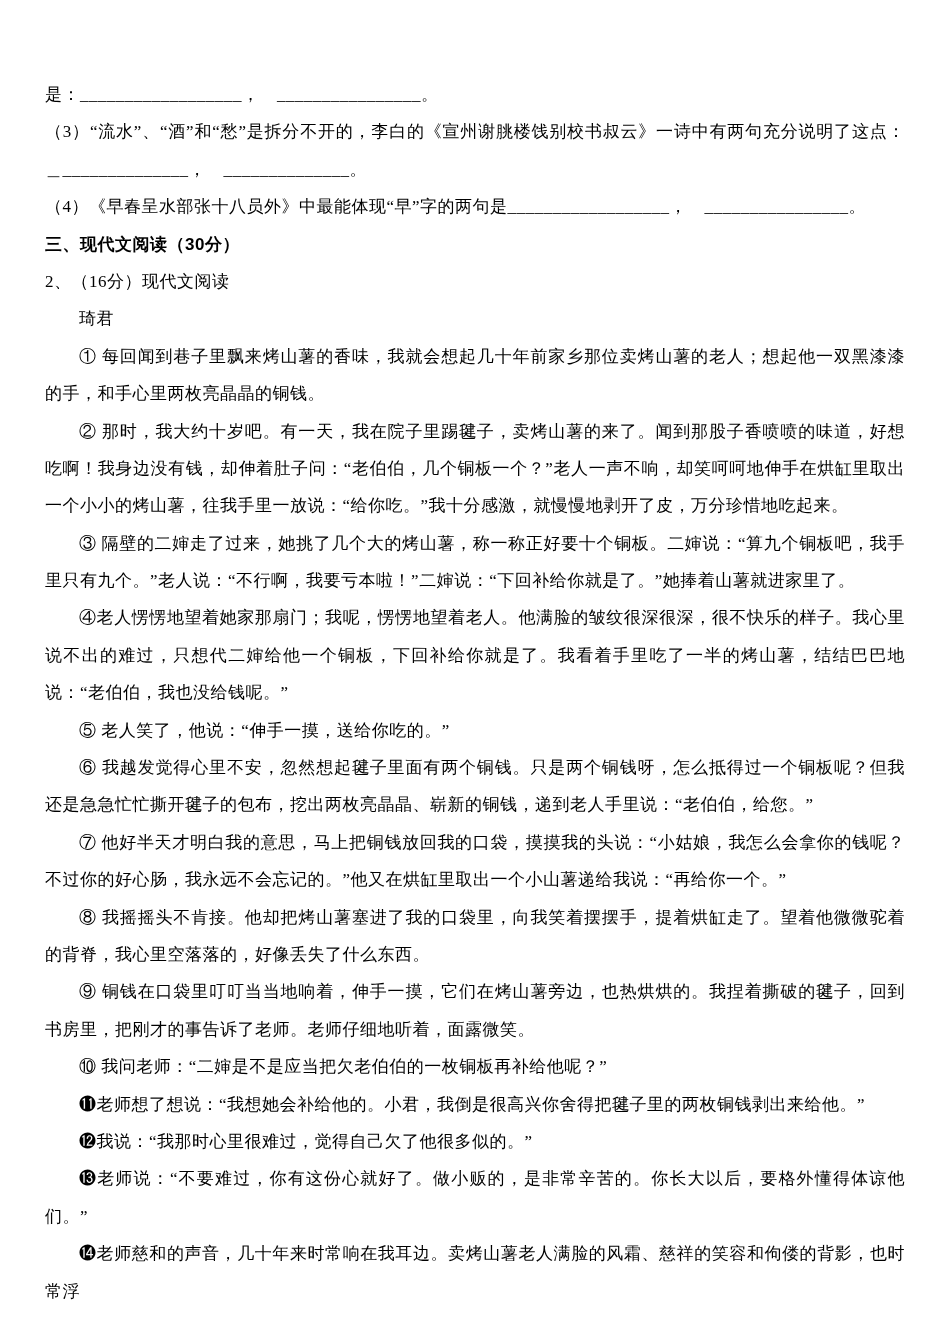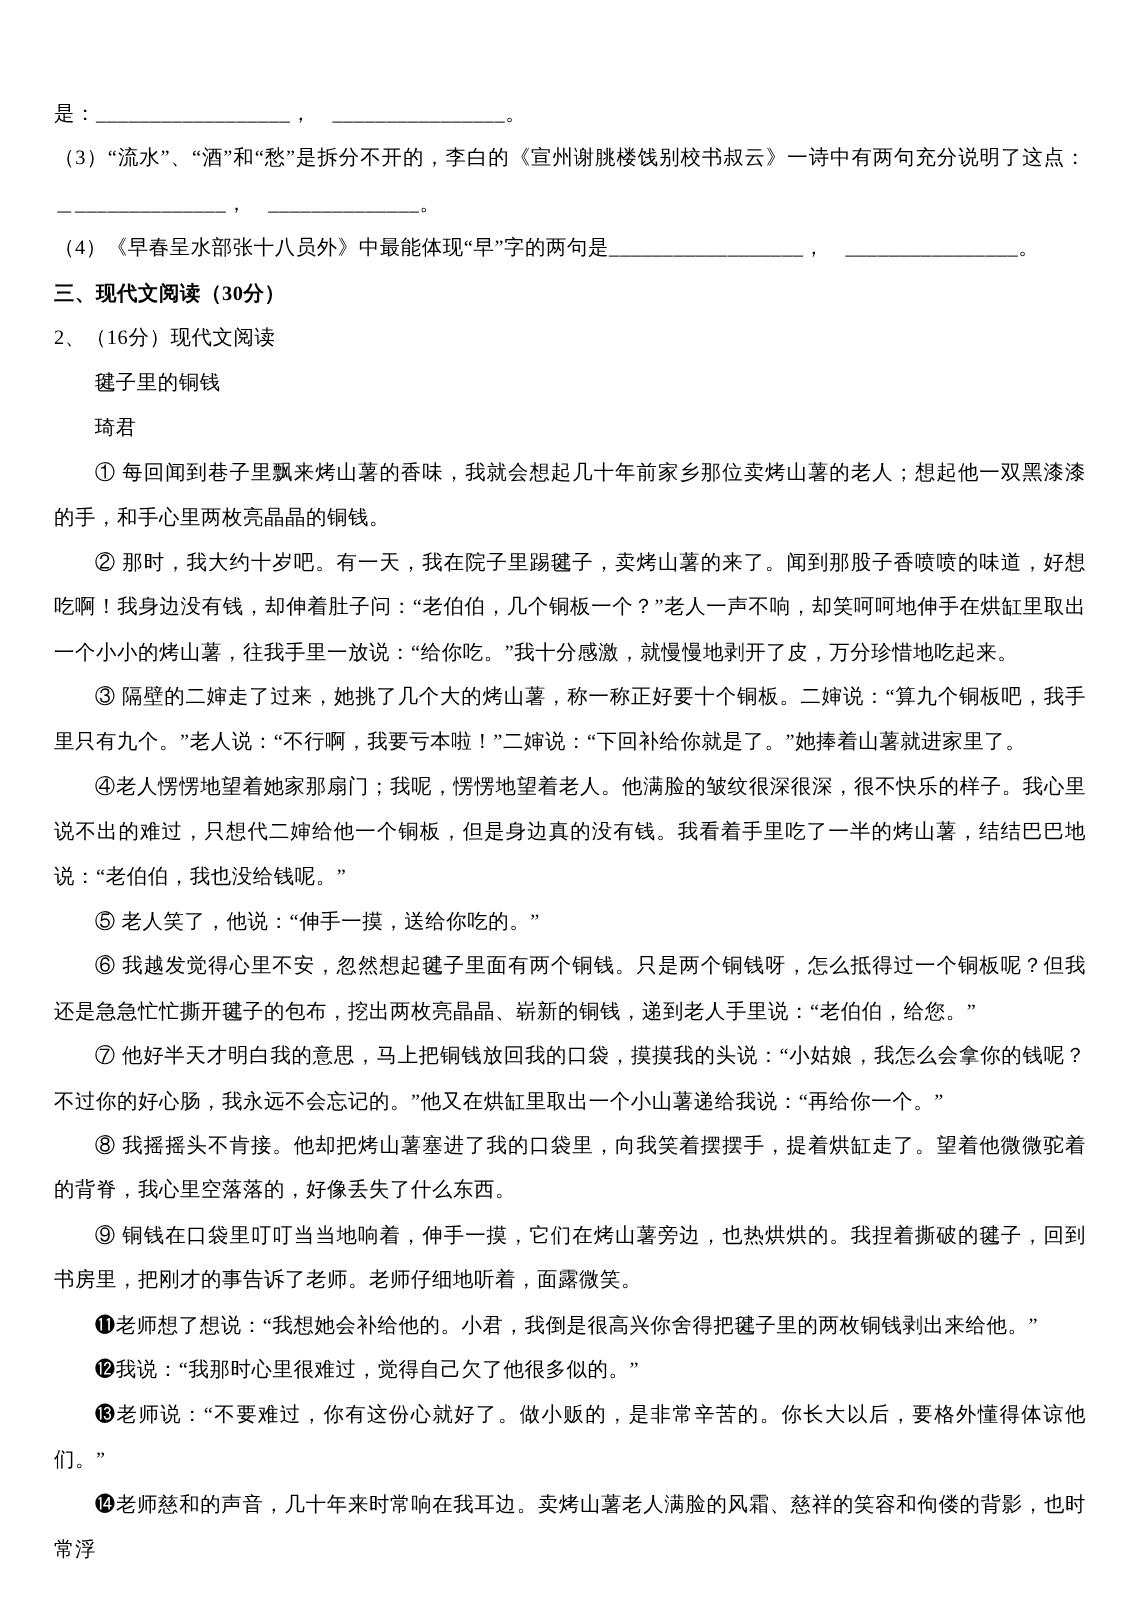--- a/index.html
+++ b/index.html
@@ -22,21 +22,21 @@
   .page p {
     margin: 0;
     line-height: 2.2;
     text-align: justify;
     word-break: break-all;
     letter-spacing: 0.5px;
   }
   .q   { text-indent: 0; }
   .sec {
     font-weight: bold;
-    font-family: Liberation Serif, serif;
+    font-family: Liberation Sans, sans-serif;
     letter-spacing: 0.5px;
   }
   .ind  { text-indent: 2em; }
   .body { text-indent: 2em; }
 </style>
 </head>
 <body>
 
 <div class="page">
 
@@ -44,42 +44,42 @@
 
   <p class="q">（3）“流水”、“酒”和“愁”是拆分不开的，李白的《宣州谢朓楼饯别校书叔云》一诗中有两句充分说明了这点：＿______________，　______________。</p>
 
   <p class="q">（4）《早春呈水部张十八员外》中最能体现“早”字的两句是__________________，　________________。</p>
 
 
   <p class="sec">三、现代文阅读（30分）</p>
 
   <p class="q">2、（16分）现代文阅读</p>
 
-  <p class="ind">毽子里的铜钱</p>
 
   <p class="ind">琦君</p>
 
   <p class="body">① 每回闻到巷子里飘来烤山薯的香味，我就会想起几十年前家乡那位卖烤山薯的老人；想起他一双黑漆漆的手，和手心里两枚亮晶晶的铜钱。</p>
 
   <p class="body">② 那时，我大约十岁吧。有一天，我在院子里踢毽子，卖烤山薯的来了。闻到那股子香喷喷的味道，好想吃啊！我身边没有钱，却伸着肚子问：“老伯伯，几个铜板一个？”老人一声不响，却笑呵呵地伸手在烘缸里取出一个小小的烤山薯，往我手里一放说：“给你吃。”我十分感激，就慢慢地剥开了皮，万分珍惜地吃起来。</p>
 
   <p class="body">③ 隔壁的二婶走了过来，她挑了几个大的烤山薯，称一称正好要十个铜板。二婶说：“算九个铜板吧，我手里只有九个。”老人说：“不行啊，我要亏本啦！”二婶说：“下回补给你就是了。”她捧着山薯就进家里了。</p>
 
-  <p class="body">④老人愣愣地望着她家那扇门；我呢，愣愣地望着老人。他满脸的皱纹很深很深，很不快乐的样子。我心里说不出的难过，只想代二婶给他一个铜板，但是身边真的没有钱。我看着手里吃了一半的烤山薯，结结巴巴地说：“老伯伯，我也没给钱呢。”</p>
+  <p class="body">④老人愣愣地望着她家那扇门；我呢，愣愣地望着老人。他满脸的皱纹很深很深，很不快乐的样子。我心里说不出的难过，只想代二婶给他一个铜板，下回补给你就是了。我看着手里吃了一半的烤山薯，结结巴巴地说：“老伯伯，我也没给钱呢。”</p>
 
   <p class="body">⑤ 老人笑了，他说：“伸手一摸，送给你吃的。”</p>
 
   <p class="body">⑥ 我越发觉得心里不安，忽然想起毽子里面有两个铜钱。只是两个铜钱呀，怎么抵得过一个铜板呢？但我还是急急忙忙撕开毽子的包布，挖出两枚亮晶晶、崭新的铜钱，递到老人手里说：“老伯伯，给您。”</p>
 
   <p class="body">⑦ 他好半天才明白我的意思，马上把铜钱放回我的口袋，摸摸我的头说：“小姑娘，我怎么会拿你的钱呢？不过你的好心肠，我永远不会忘记的。”他又在烘缸里取出一个小山薯递给我说：“再给你一个。”</p>
 
   <p class="body">⑧ 我摇摇头不肯接。他却把烤山薯塞进了我的口袋里，向我笑着摆摆手，提着烘缸走了。望着他微微驼着的背脊，我心里空落落的，好像丢失了什么东西。</p>
 
   <p class="body">⑨ 铜钱在口袋里叮叮当当地响着，伸手一摸，它们在烤山薯旁边，也热烘烘的。我捏着撕破的毽子，回到书房里，把刚才的事告诉了老师。老师仔细地听着，面露微笑。</p>
 
+  <p class="body">⑩ 我问老师：“二婶是不是应当把欠老伯伯的一枚铜板再补给他呢？”</p>
 
   <p class="body">⓫老师想了想说：“我想她会补给他的。小君，我倒是很高兴你舍得把毽子里的两枚铜钱剥出来给他。”</p>
 
   <p class="body">⓬我说：“我那时心里很难过，觉得自己欠了他很多似的。”</p>
 
   <p class="body">⓭老师说：“不要难过，你有这份心就好了。做小贩的，是非常辛苦的。你长大以后，要格外懂得体谅他们。”</p>
 
   <p class="body">⓮老师慈和的声音，几十年来时常响在我耳边。卖烤山薯老人满脸的风霜、慈祥的笑容和佝偻的背影，也时常浮</p>
 
 </div>

